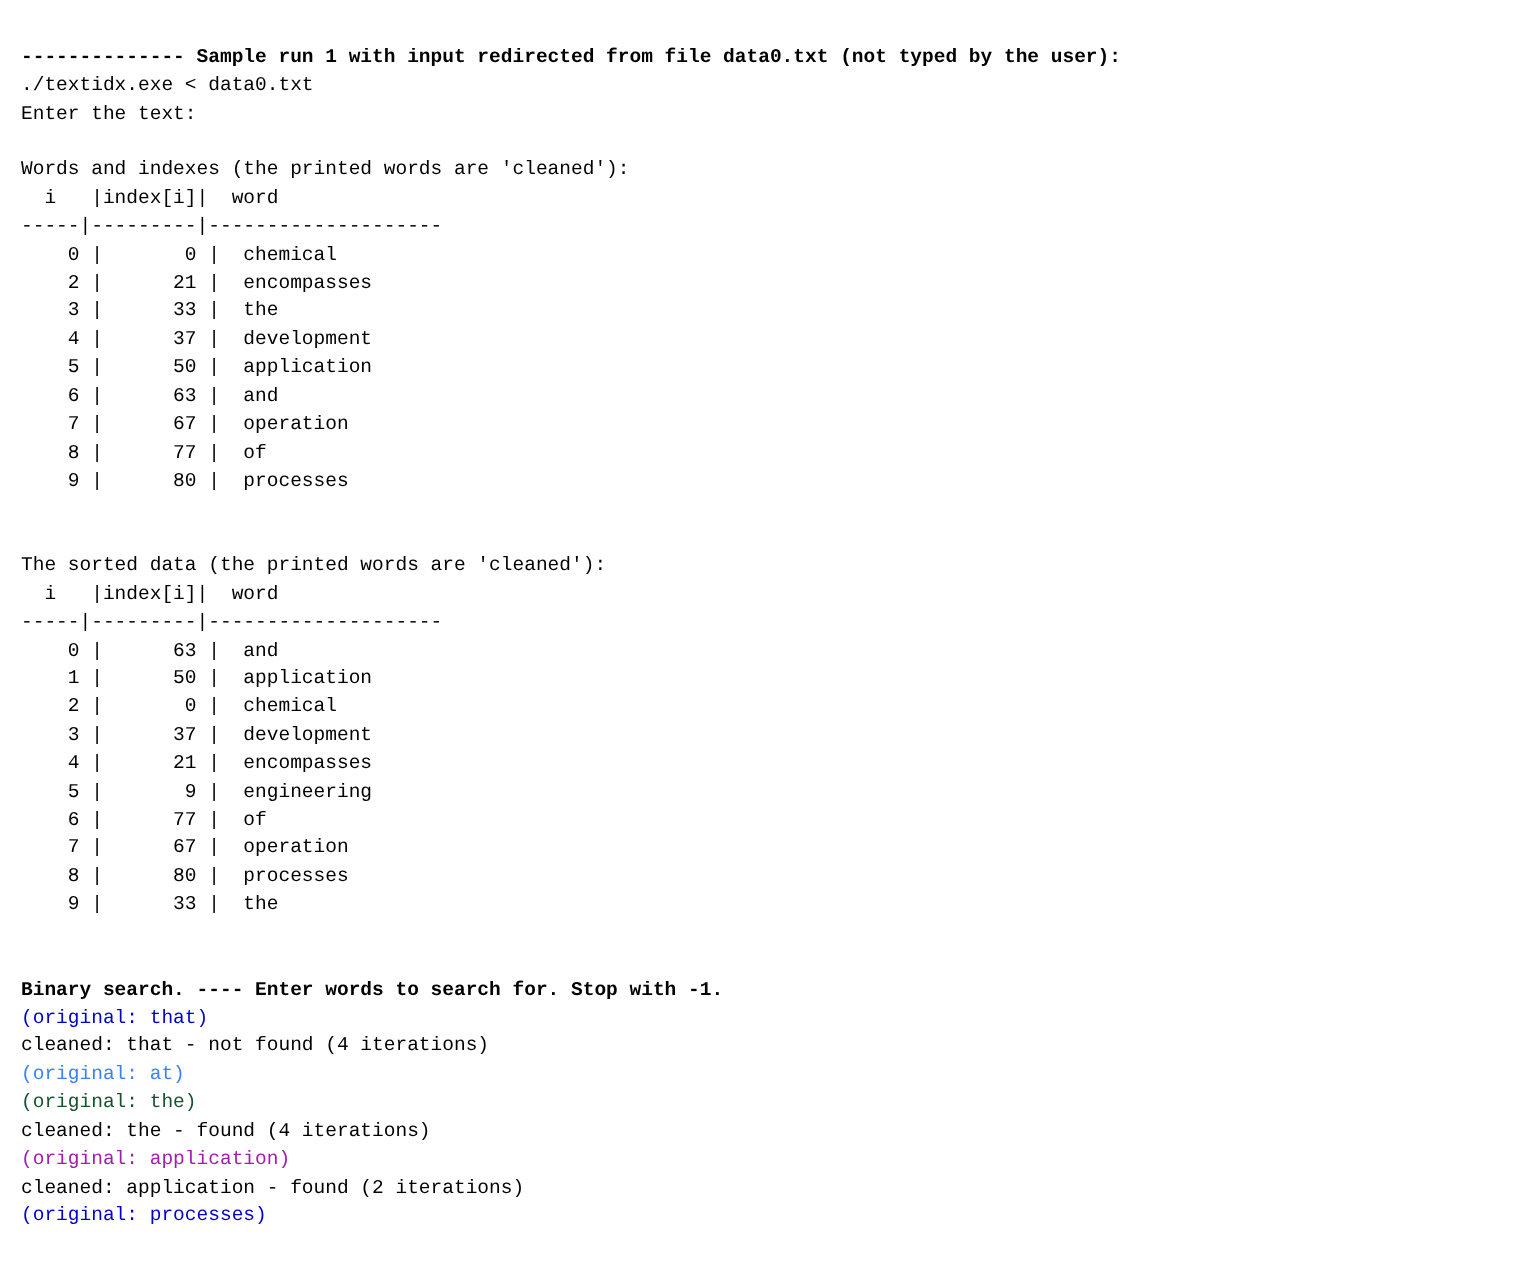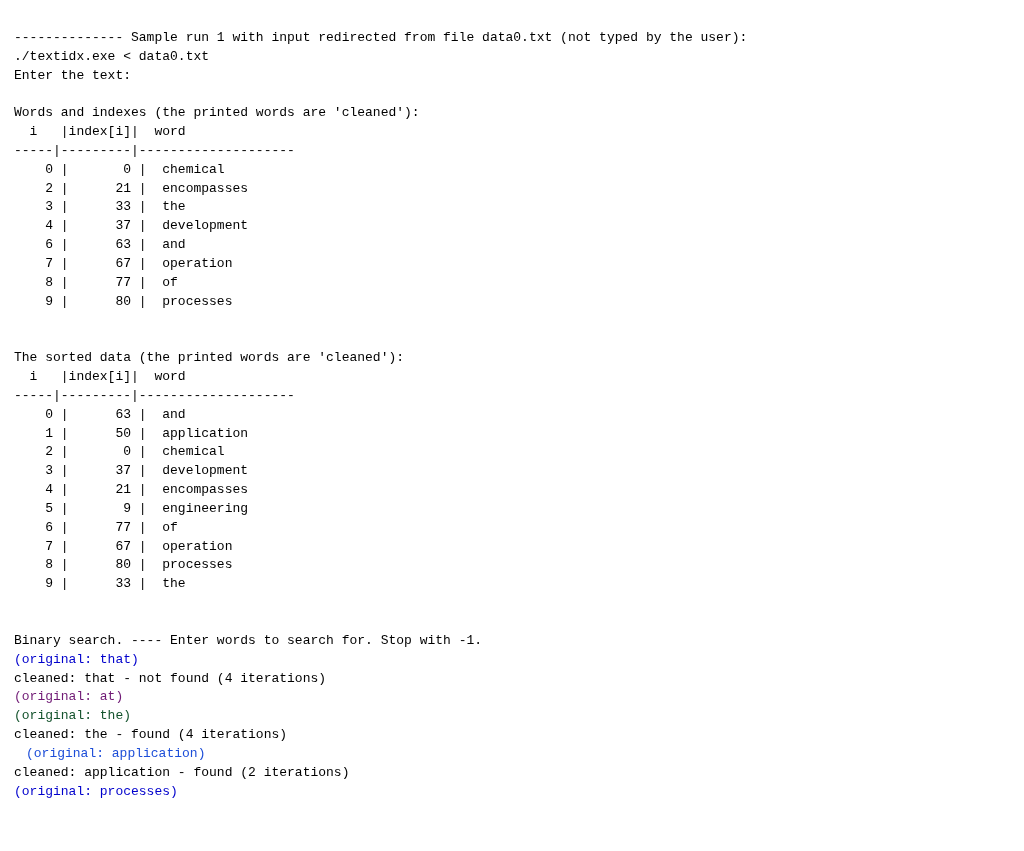--- a/index.html
+++ b/index.html
@@ -7,38 +7,39 @@
       background: #ffffff;
       font-family: 'Courier New', Courier, monospace;
       font-size: 13px;
       color: #000000;
       padding: 10px 14px;
       line-height: 1.45;
     }
     .terminal-output {
       white-space: pre;
     }
-    .bold { font-weight: normal; text-align: right; }
+    .bold { font-weight: bold; text-align: right; }
   </style>
 </head>
 <body>
 
 <div class="terminal-output">
 <span class="bold">-------------- Sample run 1 with input redirected from file data0.txt (not typed by the user):</span>
 <span>./textidx.exe &lt; data0.txt</span>
 <span>Enter the text:</span>
 <span> </span>
 <span>Words and indexes (the printed words are 'cleaned'):</span>
 <span>  i   |index[i]|  word</span>
 <span>-----|---------|--------------------</span>
 </div>
 <div class="terminal-output" id="table1-rows"><span>    0 |       0 |  chemical
 </span><span>    2 |      21 |  encompasses
 </span><span>    3 |      33 |  the
 </span><span>    4 |      37 |  development
+</span><span>    5 |      50 |  application
 </span><span>    6 |      63 |  and
 </span><span>    7 |      67 |  operation
 </span><span>    8 |      77 |  of
 </span><span>    9 |      80 |  processes
 </span></div>
 <div class="terminal-output">
 <span> </span>
 <span>The sorted data (the printed words are 'cleaned'):</span>
 <span>  i   |index[i]|  word</span>
 <span>-----|---------|--------------------</span>
@@ -53,19 +54,19 @@
 </span><span>    7 |      67 |  operation
 </span><span>    8 |      80 |  processes
 </span><span>    9 |      33 |  the
 </span></div>
 <div class="terminal-output">
 <span> </span>
 <span class="bold">Binary search. ---- Enter words to search for. Stop with -1.</span>
 </div>
 <div class="terminal-output" id="search-results"><span style="color: rgb(0, 0, 204);">(original: that)
 </span><span>cleaned: that - not found (4 iterations)
-</span><span style="color: #701a75; text-align: right;">(original: at)
+</span><span style="color: #3b82f6; text-align: right;">(original: at)
 </span><span style="color: #14532d;">(original: the)
 </span><span>cleaned: the - found (4 iterations)
-</span><span style="color: #1d4ed8; margin-left: 12px;">(original: application)
+</span><span style="color: #a21caf;">(original: application)
 </span><span>cleaned: application - found (2 iterations)
 </span><span style="color: rgb(0, 0, 204);">(original: processes)
 </span></div>
 
 </body></html>

